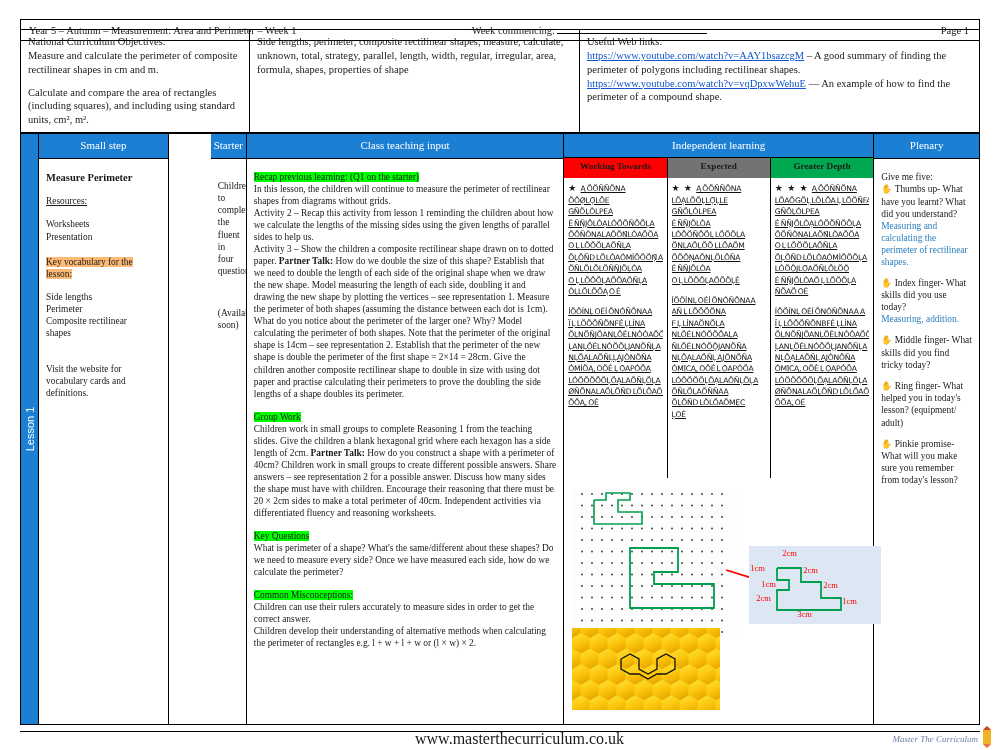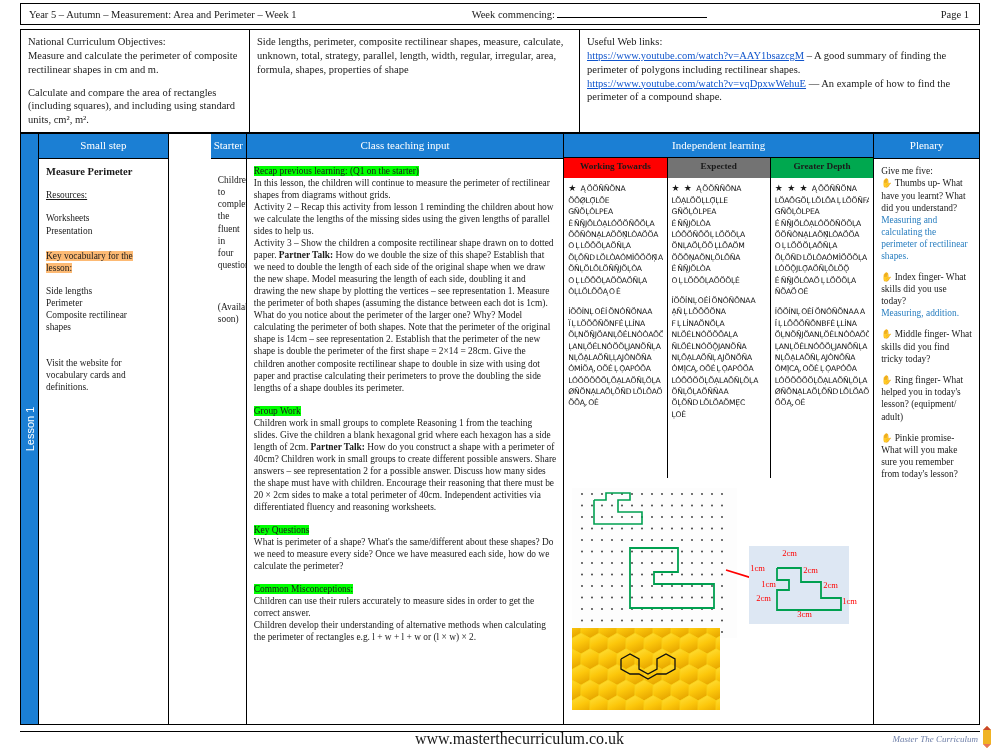--- a/index.html
+++ b/index.html
@@ -8,21 +8,21 @@
     width:1000px; height:750px;
     background:#ffffff;
     font-family:"Liberation Serif", serif;
     color:#1a1a1a;
     overflow:hidden;
   }
   .page { position:relative; width:1000px; height:750px; }
 
   
   .hdr {
-    position:absolute; left:20px; top:3px; width:960px; height:22px;
+    position:absolute; left:20px; top:19px; width:960px; height:22px;
     border:1px solid #000; background:#fff;
     display:flex; align-items:center;
     font-size:10.5px;
   }
   .hdr .t1 { margin-left:8px; white-space:nowrap; }
   .hdr .t2 { margin-left:175px; white-space:nowrap; }
   .hdr .rule { display:inline-block; border-bottom:1px solid #000; width:150px; height:9px; margin-left:2px; }
   .hdr .t3 { position:absolute; right:10px; }
 
   
@@ -47,21 +47,21 @@
     font-family:"Liberation Sans", sans-serif;
   }
   .col { border-left:1px solid #000; display:flex; flex-direction:column; }
   .col:first-of-type { border-left:none; }
   .colHead {
     background:#1b7fd4; color:#fff; text-align:center;
     font-size:11px; padding:5px 2px; height:25px;
     font-family:"Liberation Serif", serif;
     border-bottom:1px solid #000;
   }
-  .colBody { flex:1; padding:6px 7px; font-size:9.4px; line-height:1.28; overflow:hidden; }
+  .colBody { flex:1; padding:6px 7px; font-size:9.4px; line-height:1.28; overflow:hidden;margin-top:6px; }
 
   .cSmall { width:135px; }
   .cStart { width:78px;padding-left:42px; }
   .cClass { width:330px; }
   .cInd   { width:310px; }
   .cPlen  { width:110px; }
 
   
   .cSmall .title { font-weight:bold; font-size:10.5px; margin-bottom:11px; }
   .cSmall .res { text-decoration:underline; margin-bottom:11px; }
@@ -78,42 +78,42 @@
          border-right:1px solid #000; font-family:"Liberation Serif", serif; }
   .rag:last-child { border-right:none; }
   .rag.r { background:#ff0000; }
   .rag.a { background:#737373; }
   .rag.g { background:#00a84f; }
   .ragBody { display:flex; height:300px; }
   .ragCell { flex:1; border-right:1px solid #000; padding:5px 4px; overflow:hidden; }
   .ragCell:last-child { border-right:none; }
   .stars { font-size:9px; letter-spacing:1px; }
   .garb { font-size:7.6px; line-height:1.5; word-spacing:-1px; letter-spacing:-0.2px;
-          font-family:"DejaVu Sans", sans-serif; color:#111; }
+          font-family:"DejaVu Sans", sans-serif; color:#111;text-decoration:underline; }
   .garb div { white-space:nowrap; overflow:hidden; }
 
   .reps { position:relative; flex:1; }
 
   
   .cPlen .blk { margin-bottom:9px; }
   .cPlen .ans { color:#2a7fc0; }
   .hand { font-size:9px; }
 
   
   .footRule { position:absolute; left:20px; top:731px; width:960px; border-top:1px solid #000; }
   .footTxt { position:absolute; left:415px; top:730px; font-size:16px; }
   .logo { position:absolute; right:22px; top:734px; font-size:9px; color:#6e7fa8;
           font-style:italic; font-family:"Liberation Serif", serif; }
   .pencil { position:absolute; right:8px; top:726px; width:10px; height:24px; }
 
   
   .dotbox { position:absolute; left:8px; top:10px; width:165px; height:150px;
             background:#fdfdfd; }
   .honey { position:absolute; left:8px; top:150px; width:148px; height:82px; }
-  .measbox { position:absolute; left:185px; top:68px; width:100px; height:78px; background:#dde7f3; }
+  .measbox { position:absolute; left:185px; top:68px; width:132px; height:78px; background:#dde7f3; }
 </style>
 </head>
 <body>
 
 <div class="page">
 
   <div class="hdr">
     <span class="t1">Year 5 – Autumn – Measurement: Area and Perimeter – Week 1</span>
     <span class="t2">
       <span>Week commencing:</span><span class="rule"></span>

